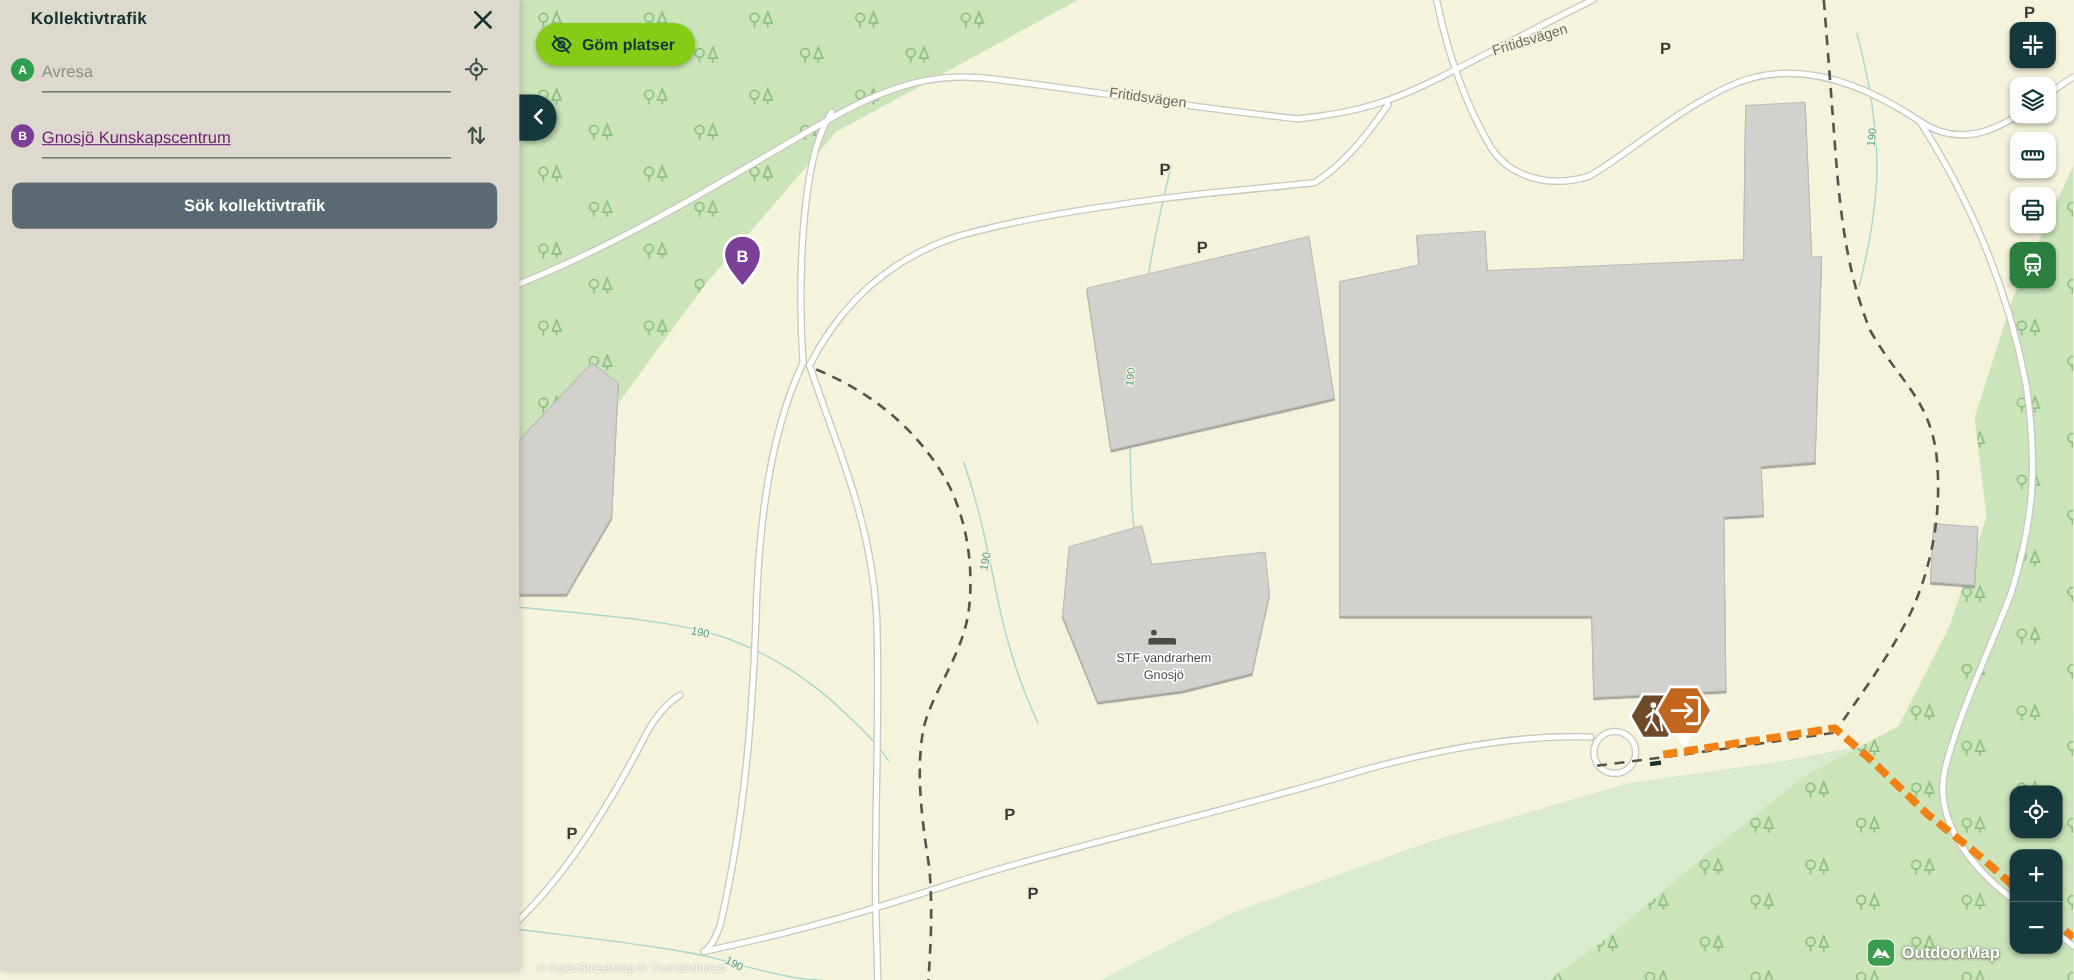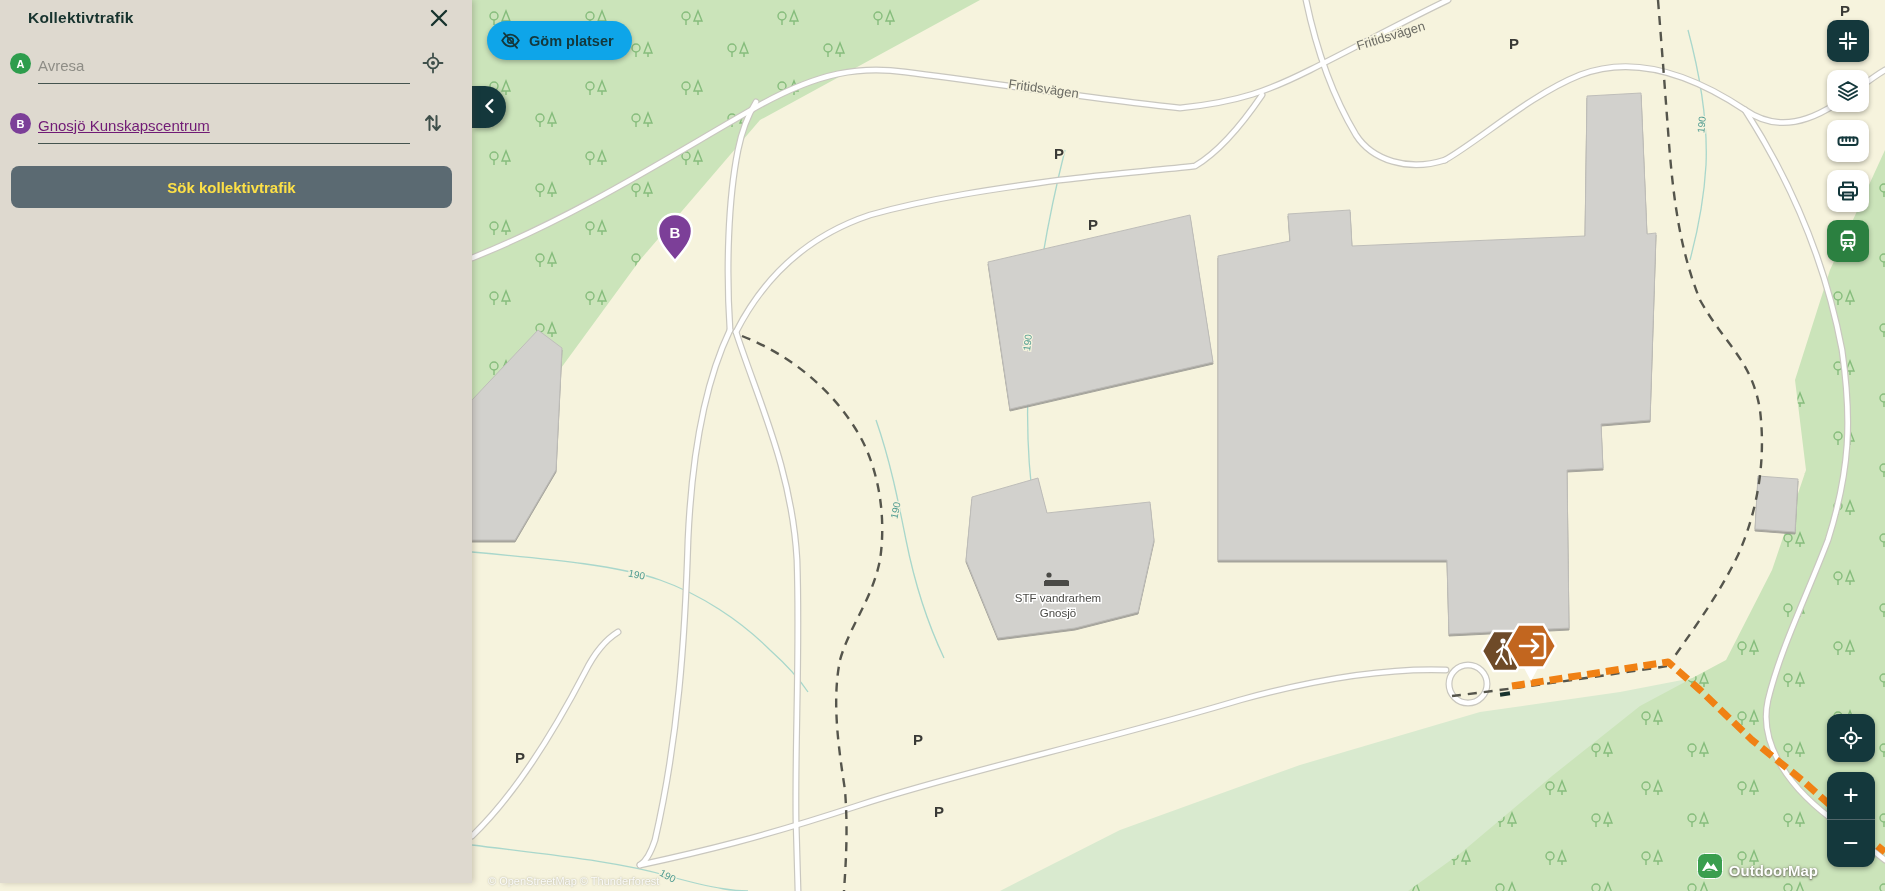--- a/index.html
+++ b/index.html
@@ -22,36 +22,36 @@
     border:none; border-bottom:1px solid #44544F; outline:none; font-size:15px;
     color:#701a75; font-family:"Liberation Sans", sans-serif; }
   .sb-input::placeholder { color:#8E8D86; opacity:1; }
   #input-a { top:48px; }
   #input-b { top:108px;text-decoration:underline; }
   .sb-iconbtn { position:absolute; width:26px; height:26px; background:none; border:none;
     cursor:pointer; }
   #btn-locate-a { left:420px; top:51px; }
   #btn-swap { left:420px; top:111px; }
   .sb-search { position:absolute; left:11px; top:166px; width:441px; height:42px;
-    background:#5B6A72; border:none; border-radius:8px; color:#fde047; font-size:15px;
+    background:#5B6A72; border:none; border-radius:8px; color:#ffffff; font-size:15px;
     font-weight:bold; cursor:pointer; font-family:"Liberation Sans", sans-serif; }
 
   
   #map { position:absolute; left:472px; top:0; width:1413px; height:891px; }
   #map-svg { position:absolute; left:0; top:0; }
 
   
   #collapse-btn { position:absolute; left:0; top:86px; width:34px; height:42px;
     background:#14383C; border:none; border-radius:0 21px 21px 0; cursor:pointer;
     box-shadow:2px 2px 5px rgba(0,0,0,.35); z-index:20; }
 
   
   #pills { position:absolute; left:15px; top:21px; display:flex; gap:13px; z-index:20; }
   .pill { display:flex; align-items:center; gap:8px; height:39px; padding:0 18px 0 13px;
-    background:#0ea5e9; border:none; border-radius:20px; cursor:pointer;
+    background:#84cc16; border:none; border-radius:20px; cursor:pointer;
     box-shadow:0 2px 5px rgba(0,0,0,.28); font-size:14.5px; font-weight:bold;
     color:#14383C; font-family:"Liberation Sans", sans-serif;justify-content:space-between; }
 
   
   #toolbar { position:absolute; right:16px; top:20px; display:flex; flex-direction:column;
     gap:8px; z-index:20; }
   .tb-btn { width:42px; height:42px; border-radius:10px; border:none; cursor:pointer;
     display:flex; align-items:center; justify-content:center;
     box-shadow:0 2px 5px rgba(0,0,0,.3); background:#fff; }
   .tb-dark  { background:#14383C; }
@@ -63,21 +63,21 @@
     display:flex; align-items:center; justify-content:center;
     box-shadow:0 2px 5px rgba(0,0,0,.35); }
   #zoomctl { position:absolute; right:10px; top:772px; width:48px; height:95px;
     border-radius:12px; background:#14383C; z-index:20; overflow:hidden;
     box-shadow:0 2px 5px rgba(0,0,0,.35); display:flex; flex-direction:column; }
   .zoom-btn { flex:1; background:none; border:none; color:#fff; font-size:27px;
     line-height:1; cursor:pointer; font-family:"Liberation Sans", sans-serif; }
   #zoom-divider { height:1px; background:#51666A; }
 
   
-  #logo { position:absolute; right:67px; bottom:12px; display:flex; align-items:flex-end;
+  #logo { position:absolute; right:67px; bottom:12px; display:flex; align-items:center;
     gap:6px; z-index:15;margin-left:33px; }
   #logo-text { font-size:15px; font-weight:bold; color:#fff;
     text-shadow:0 1px 2px rgba(95,95,80,.95), 0 0 3px rgba(95,95,80,.6); }
   #attribution { position:absolute; left:16px; bottom:4px; font-size:11px;
     color:rgba(255,255,255,.92); z-index:15;
     text-shadow:0 0 2px rgba(140,140,125,.8); }
 
   svg text { font-family:"Liberation Sans", sans-serif; }
 </style>
 </head>

